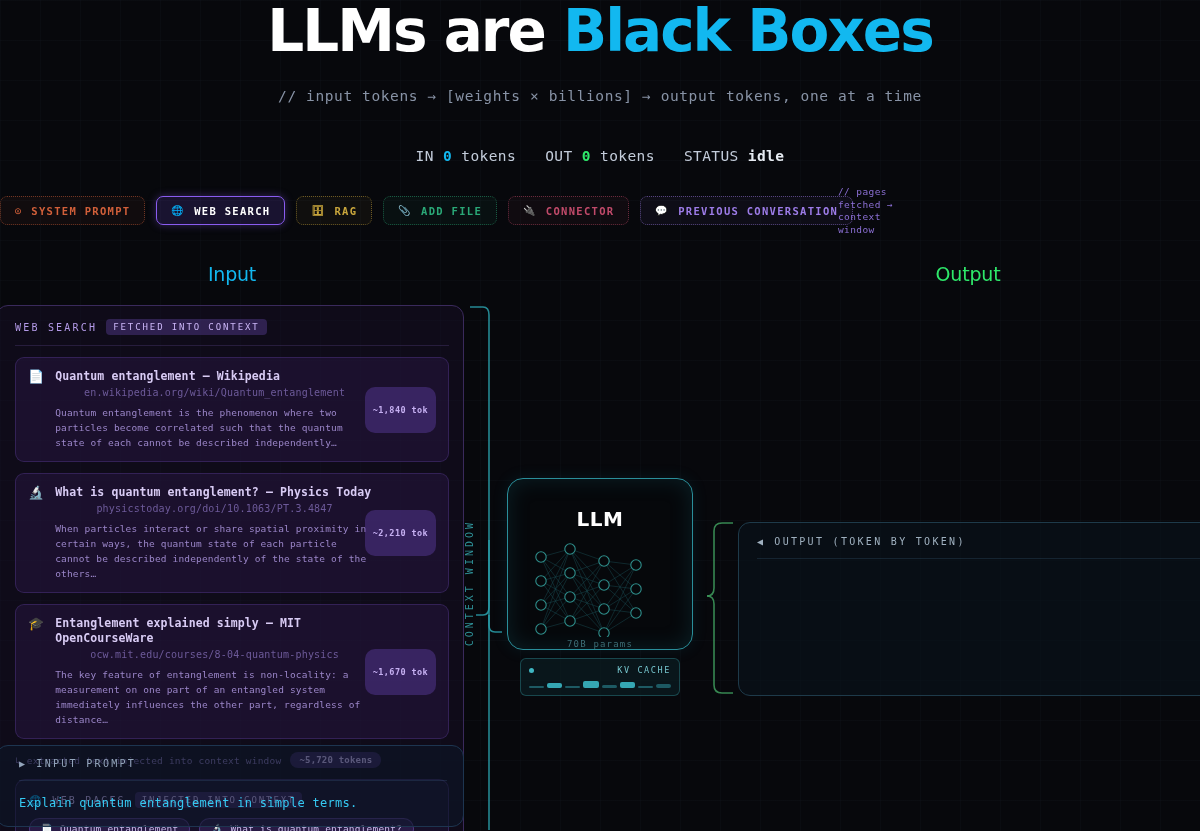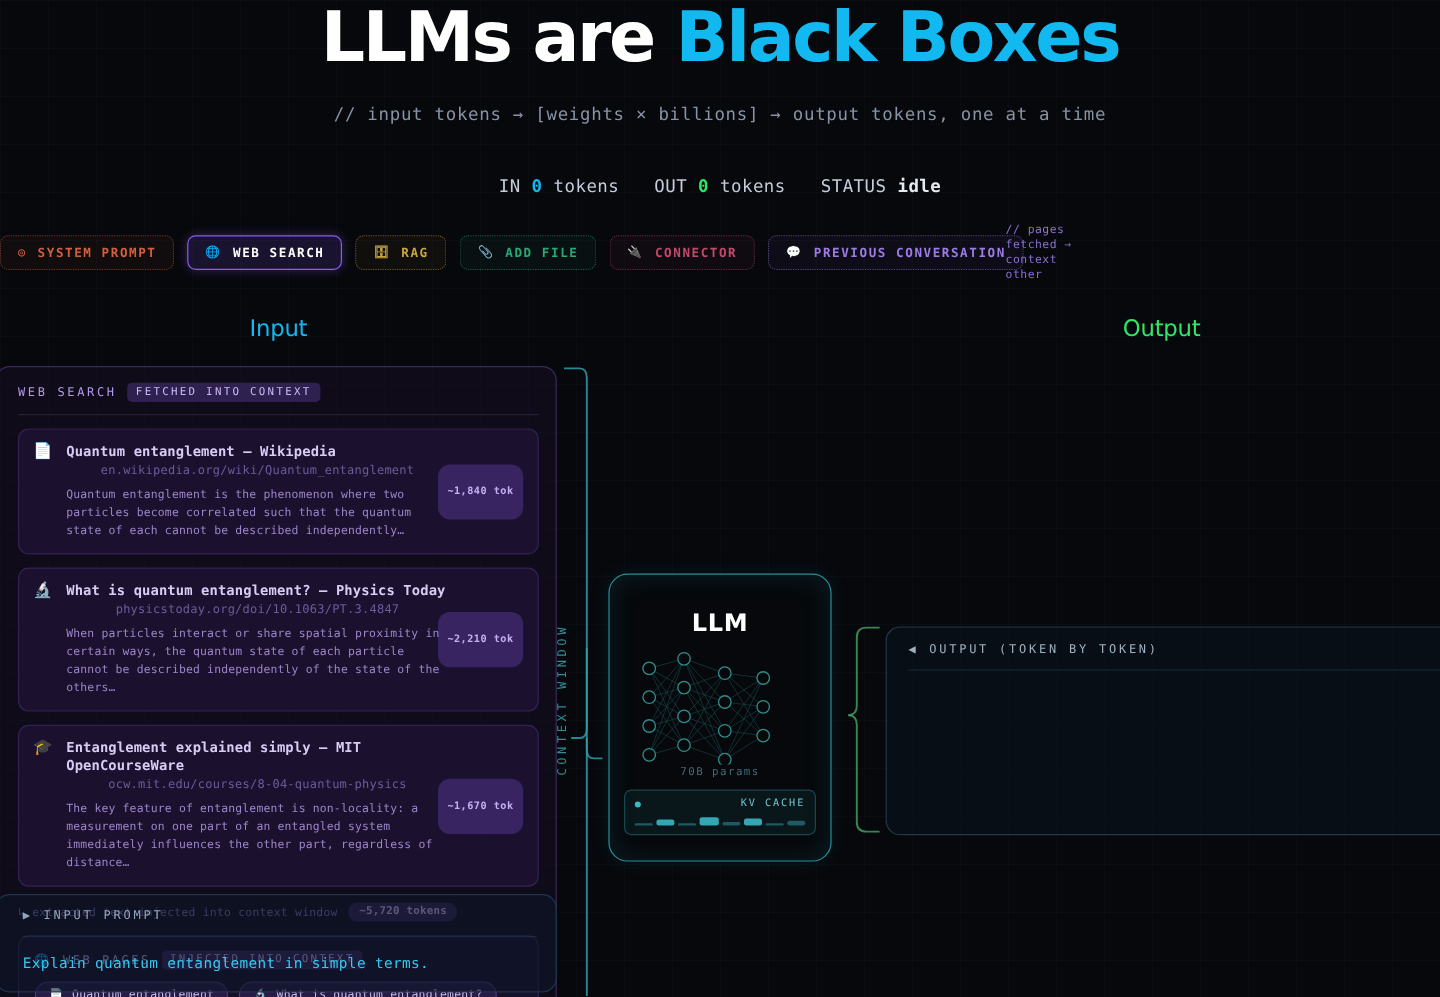--- a/index.html
+++ b/index.html
@@ -288,21 +288,21 @@
     width: 1200px; height: 831px;
     pointer-events: none;
   }
 
   
   .llm-box {
     position: absolute;
     top: 478px;
     left: 507px;
     width: 186px;
-    height: 240px;
+    height: 172px;
     border: 1.5px solid #2a8e9a;
     border-radius: 16px;
     background: #06080b;
     box-shadow: 0 0 22px rgba(26,140,155,0.18) inset, 0 0 16px rgba(26,140,155,0.12);
   }
   .llm-title {
     margin-top: 28px;
     text-align: center;
     font-family: "DejaVu Sans", "Liberation Sans", sans-serif;
     font-size: 20px;
@@ -407,21 +407,21 @@
   <div class="tbtn prevconv">
     <span class="ic">💬</span>
     <span>PREVIOUS CONVERSATION</span>
   </div>
 </div>
 
 <div class="annot">
   <div>// pages</div>
   <div>fetched →</div>
   <div>context</div>
-  <div>other</div>
+  <div>window</div>
 </div>
 
 <div class="col-head input">Input</div>
 <div class="col-head output">Output</div>
 
 <svg class="wires">
 
   <path d="M470 307 L483 307 Q489 307 489 315 L489 607 Q489 615 483 615 L476 615" fill="none" stroke="#2aa0ab" stroke-width="1.6" opacity="0.85"></path>
   <path d="M489 615 L489 625 Q489 632 495 632 L502 632" fill="none" stroke="#2aa0ab" stroke-width="1.6" opacity="0.85"></path>
   <path d="M489 540 L489 830" fill="none" stroke="#2aa0ab" stroke-width="1.6" opacity="0.85"></path>

